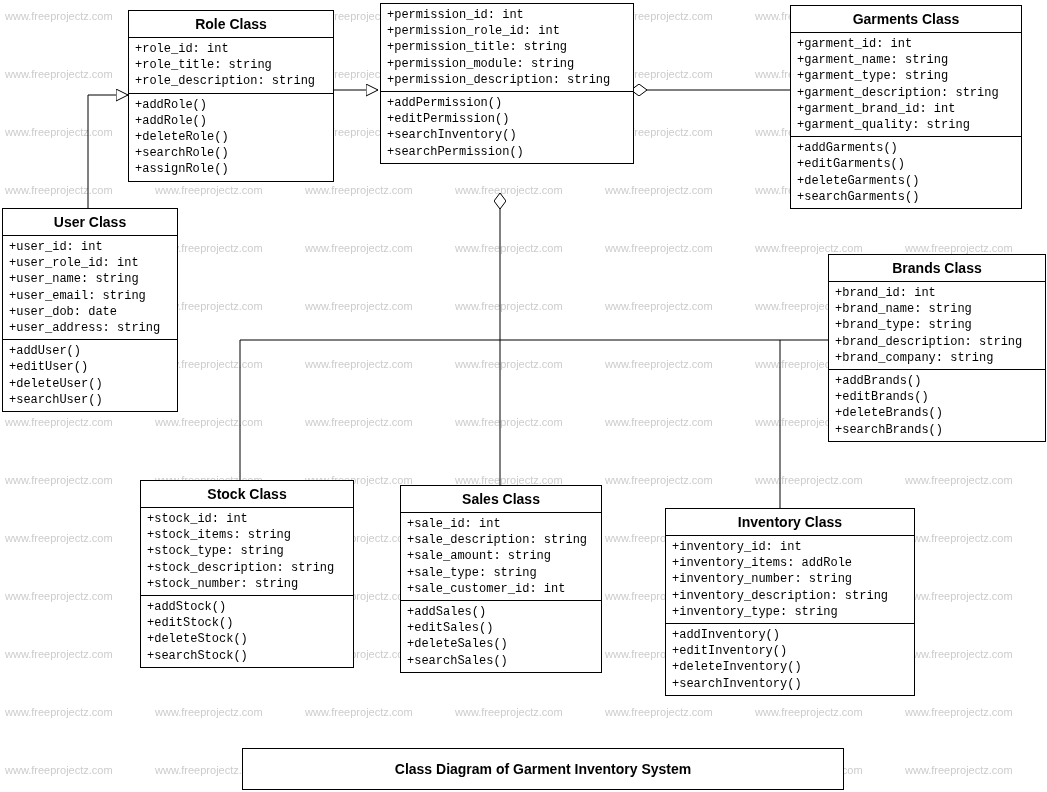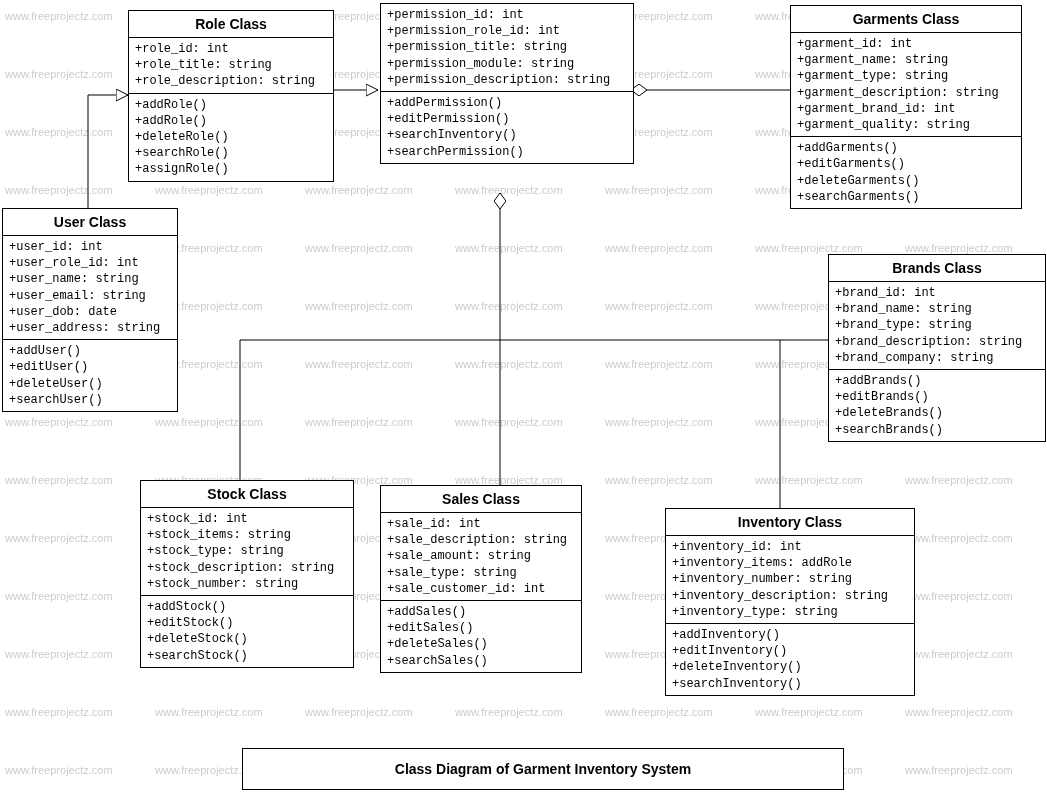--- a/index.html
+++ b/index.html
@@ -291,21 +291,21 @@
       <div>+stock_number: string</div>
     </div>
   <div class="uml-section">
       <div>+addStock()</div>
       <div>+editStock()</div>
       <div>+deleteStock()</div>
       <div>+searchStock()</div>
     </div>
 </div>
 
-<div class="uml-class" style="left:380px; top:485px; width:200px;">
+<div class="uml-class" style="left:400px; top:485px; width:200px;">
   <div class="uml-title">Sales Class</div>
   <div class="uml-section attrs">
       <div>+sale_id: int</div>
       <div>+sale_description: string</div>
       <div>+sale_amount: string</div>
       <div>+sale_type: string</div>
       <div>+sale_customer_id: int</div>
     </div>
   <div class="uml-section">
       <div>+addSales()</div>

